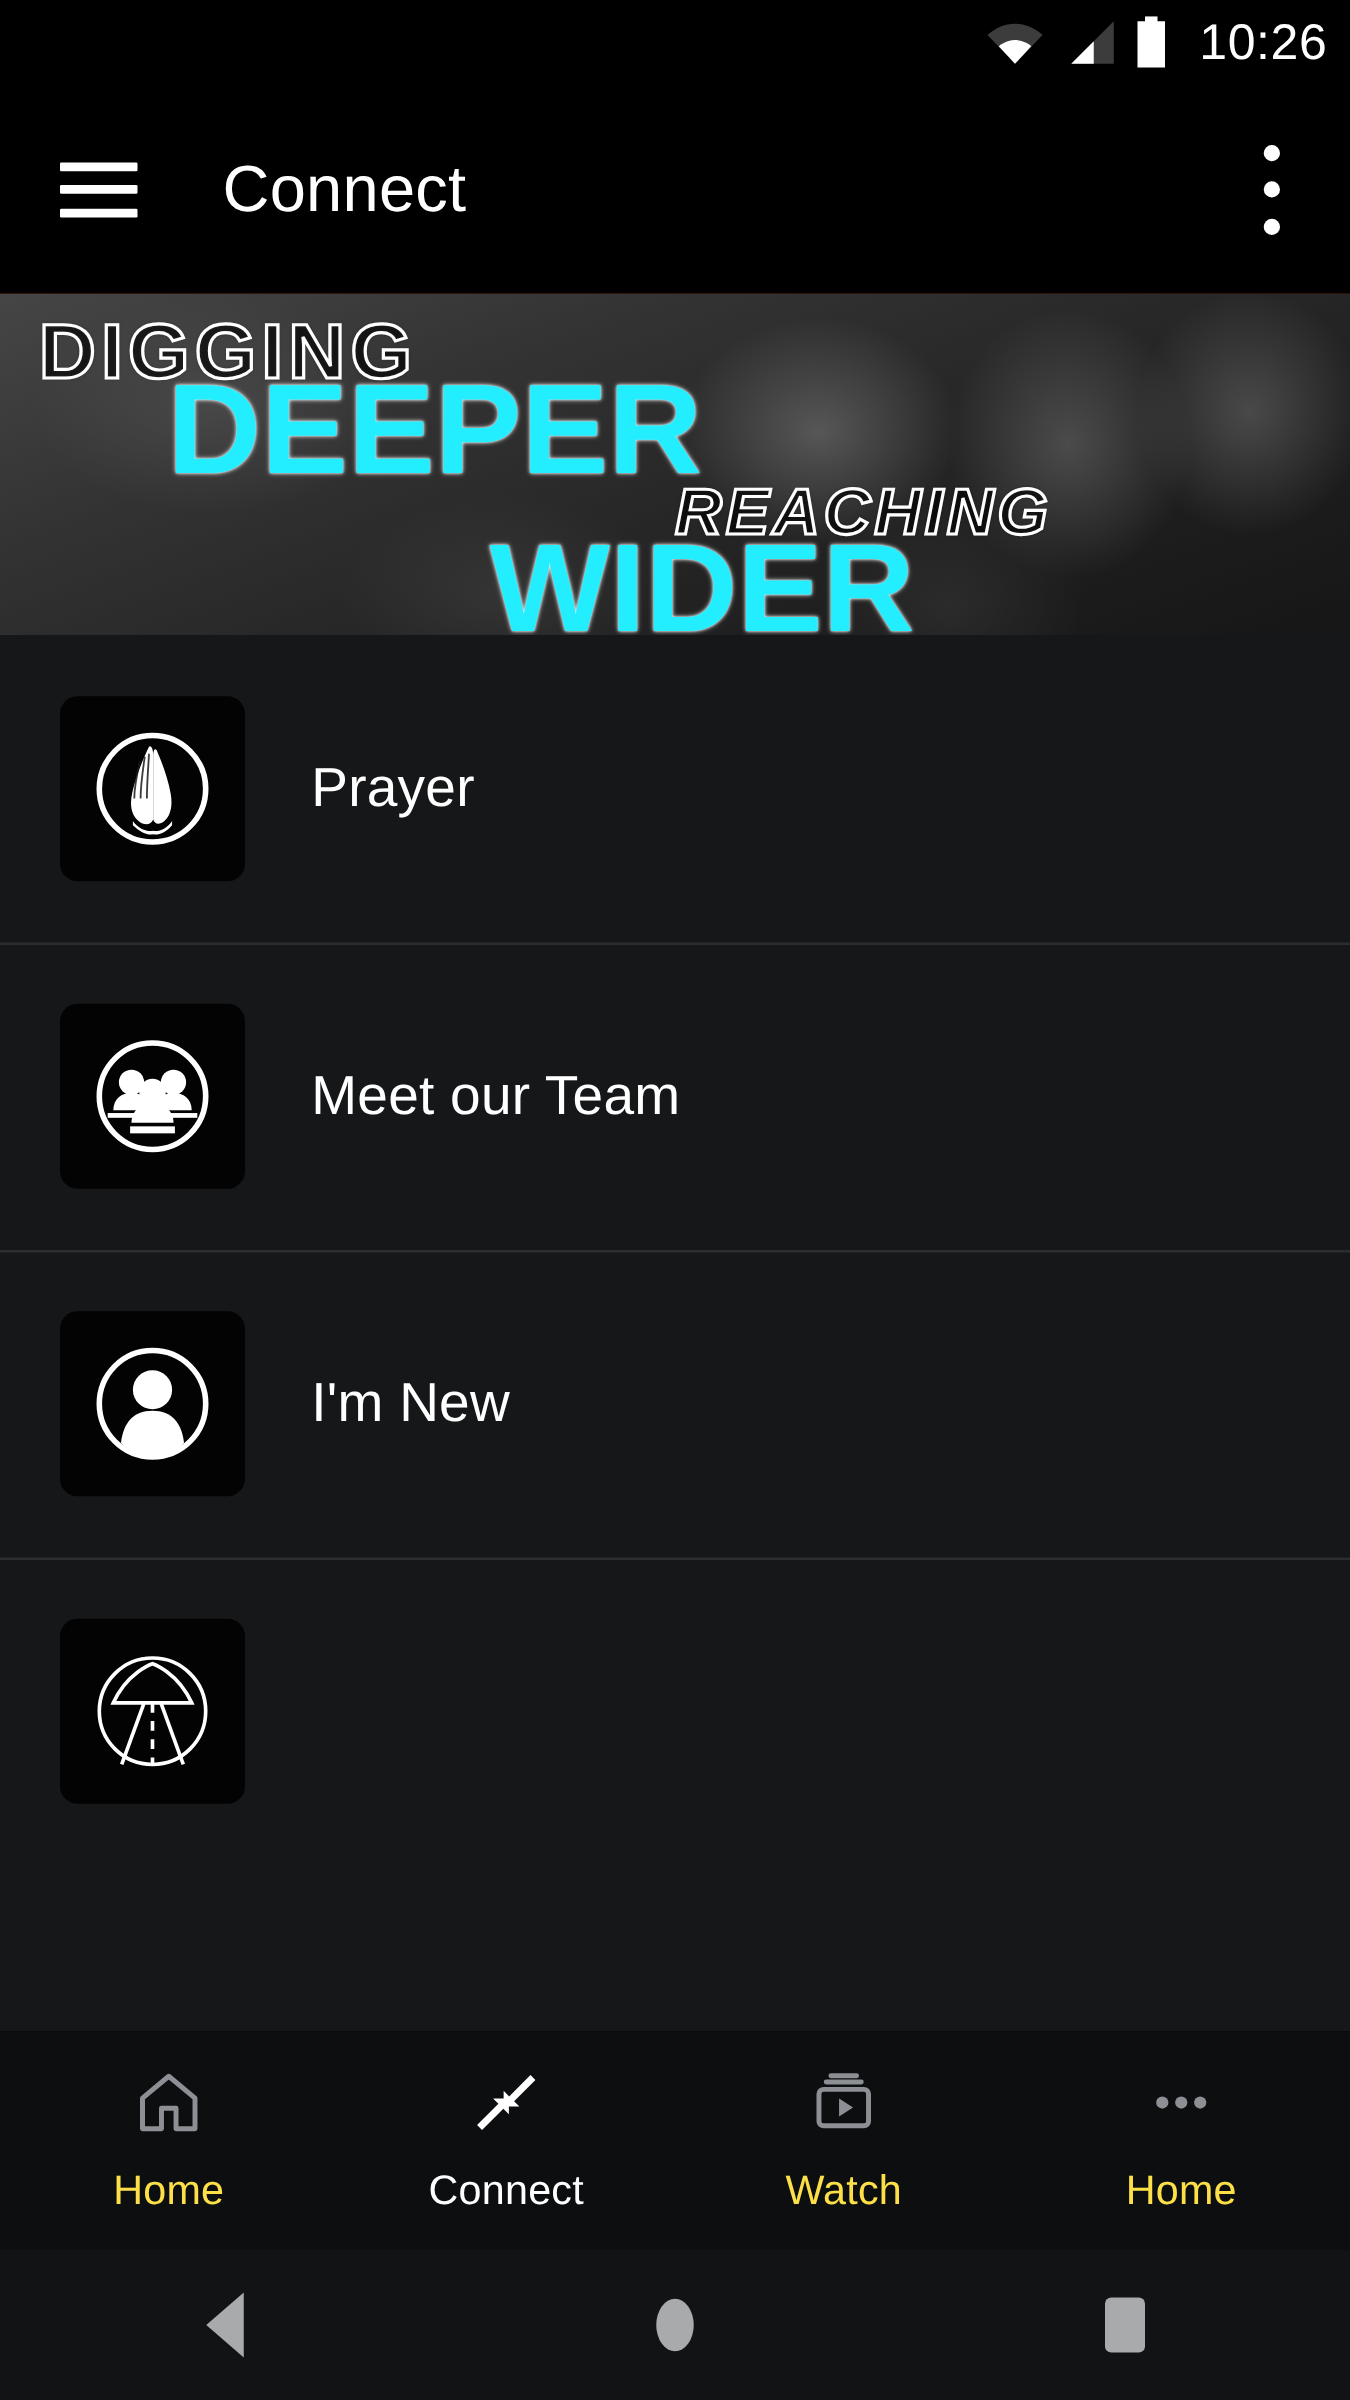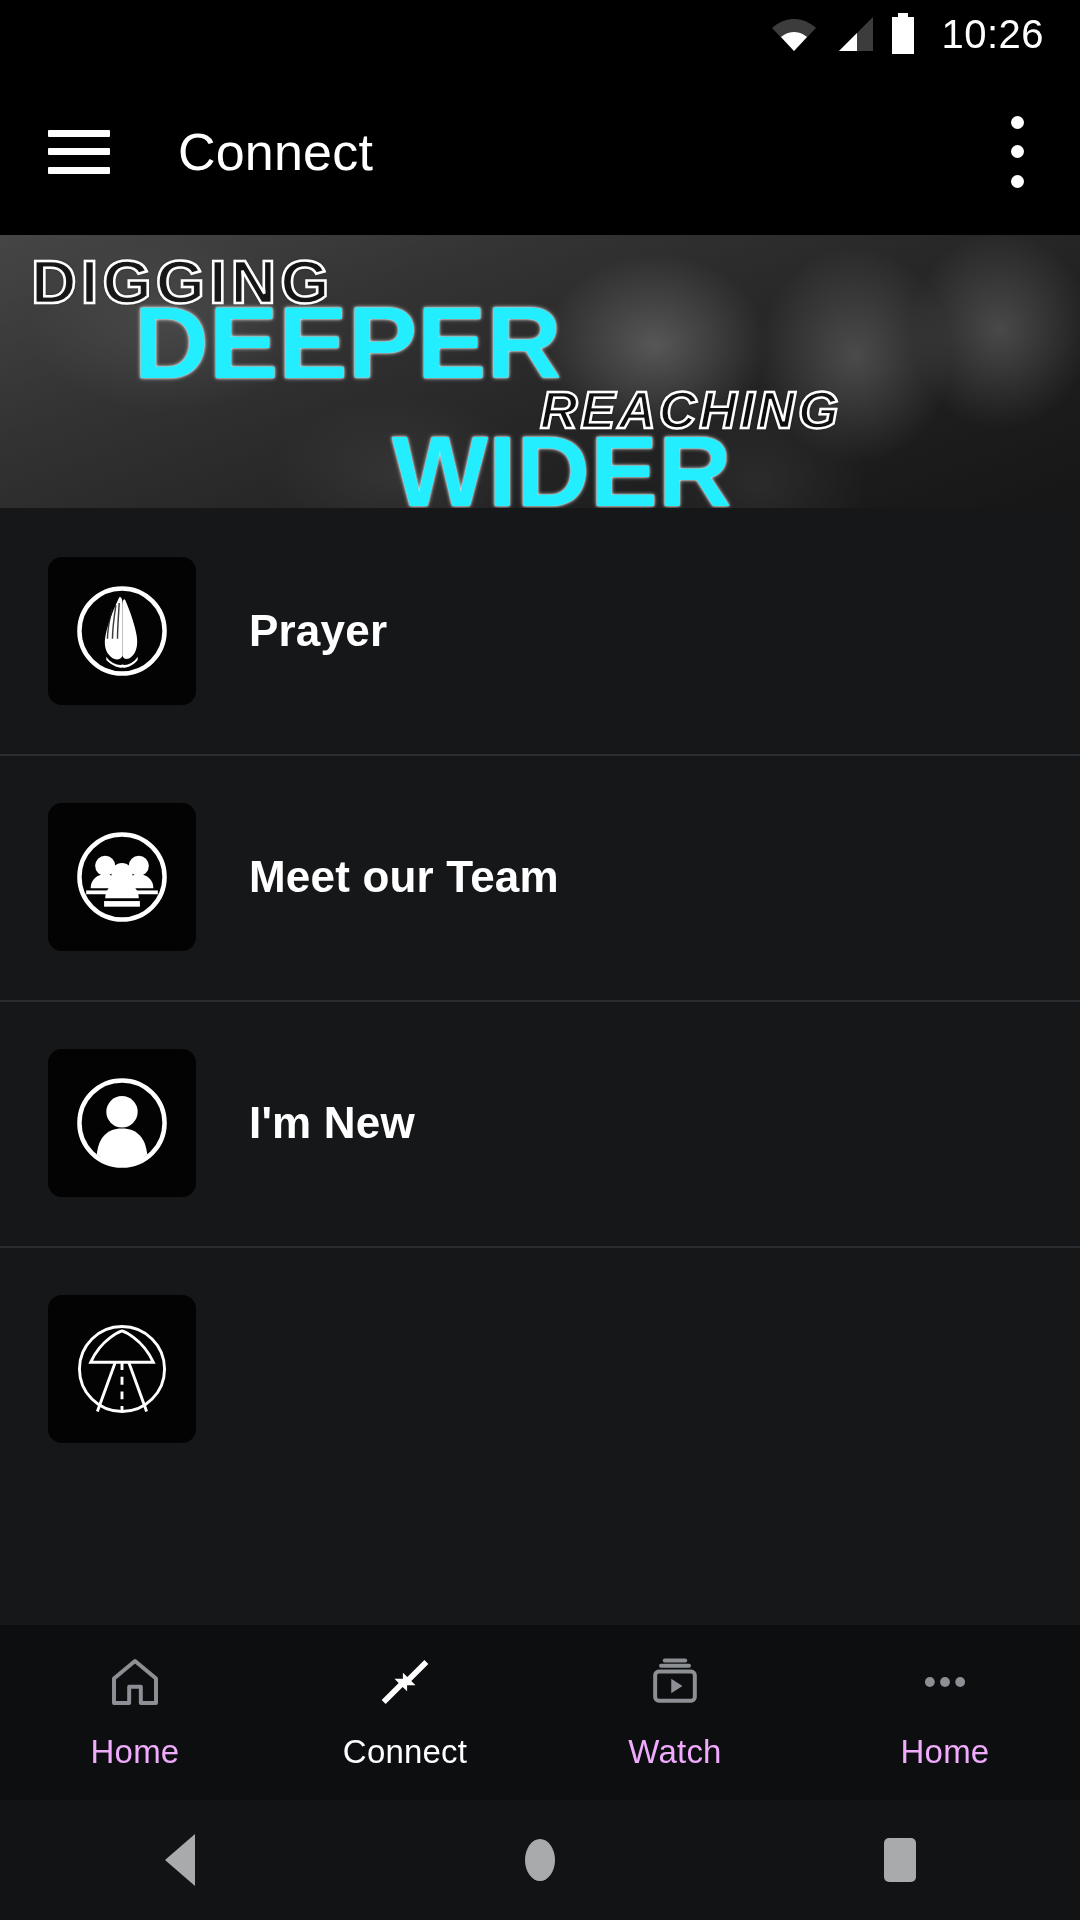--- a/index.html
+++ b/index.html
@@ -8,21 +8,21 @@
     background:#000;
     font-family:"Liberation Sans", sans-serif;
     overflow:hidden;
   }
   .screen { position:relative; width:1080px; height:1920px; background:#000; }
 
   
   .statusbar {
     position:absolute; top:0; left:0; width:1080px; height:68px;
     background:#000; display:flex; align-items:center;
-    justify-content:flex-end; padding-right:36px; gap:14px;
+    justify-content:flex-end; padding-right:18px; gap:14px;
   }
   .sb-icon { display:block; }
   .sb-time {
     color:#fff; font-size:40px; font-weight:400; letter-spacing:0.5px;
     line-height:1; margin-left:10px; font-family:"Liberation Sans", sans-serif;
   }
 
   
   .appbar {
     position:absolute; top:68px; left:0; width:1080px; height:167px;
@@ -91,35 +91,35 @@
   }
   .row + .row::before {
     content:""; position:absolute; top:0; left:0; width:1080px; height:2px;
     background:#2b2e30;
   }
   .tile {
     width:148px; height:148px; border-radius:14px; background:#030303;
     flex:none; display:flex; align-items:center; justify-content:center;
   }
   .row-label {
-    color:#fff; font-size:44px; font-weight:700; margin-left:53px;
+    color:#fff; font-size:44px; font-weight:400; margin-left:53px;
     letter-spacing:0.2px; white-space:nowrap;
   }
 
   
   .tabbar {
     position:absolute; top:1625px; left:0; width:1080px; height:175px;
     background:#0c0e10; display:flex; align-items:flex-start;
   }
   .tab {
     flex:1; display:flex; flex-direction:column; align-items:center;
     padding-top:26px; cursor:pointer;
   }
   .tab-icon { height:62px; display:flex; align-items:center; justify-content:center; }
-  .tab-label { margin-top:20px; font-size:33px; font-weight:400; color:#f0abfc; letter-spacing:0.2px; }
+  .tab-label { margin-top:20px; font-size:33px; font-weight:400; color:#fde047; letter-spacing:0.2px; }
   .tab.active .tab-label { color:#ffffff; }
 
   
   .navbar {
     position:absolute; top:1800px; left:0; width:1080px; height:120px;
     background:#111315; display:flex; align-items:center; justify-content:space-around;
   }
   .nav-btn { width:120px; height:120px; display:flex; align-items:center; justify-content:center; cursor:pointer; }
   .nav-back { width:0; height:0; border-top:26px solid transparent; border-bottom:26px solid transparent; border-right:30px solid #a9aaab; }
   .nav-home { width:30px; height:42px; border-radius:50%; background:#a9aaab; }

